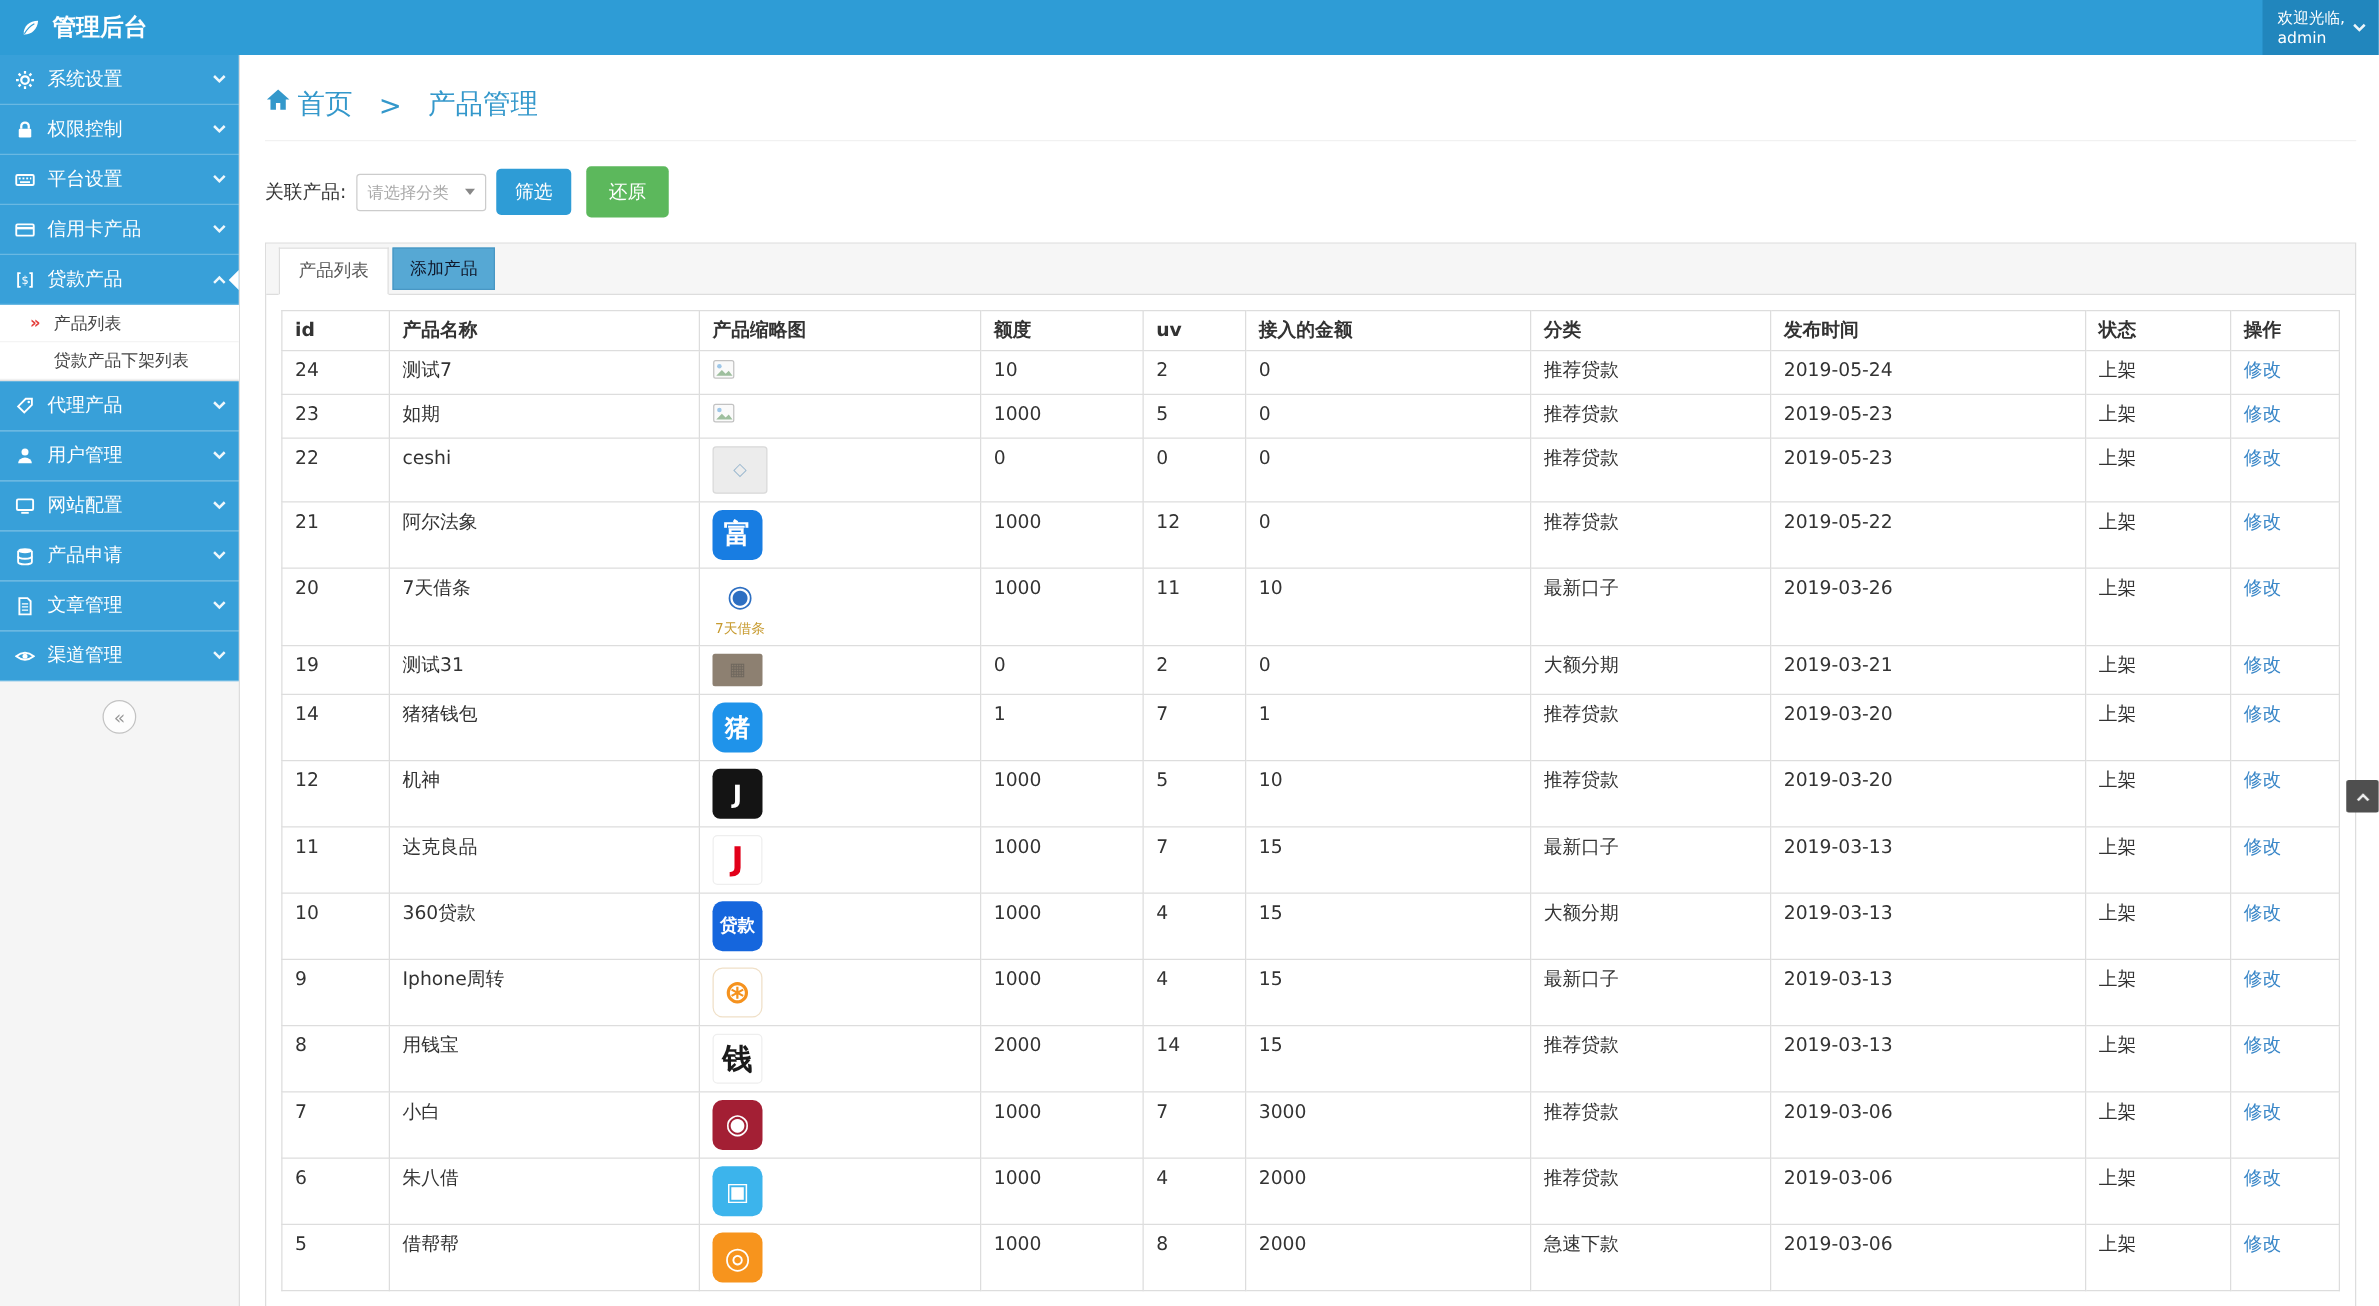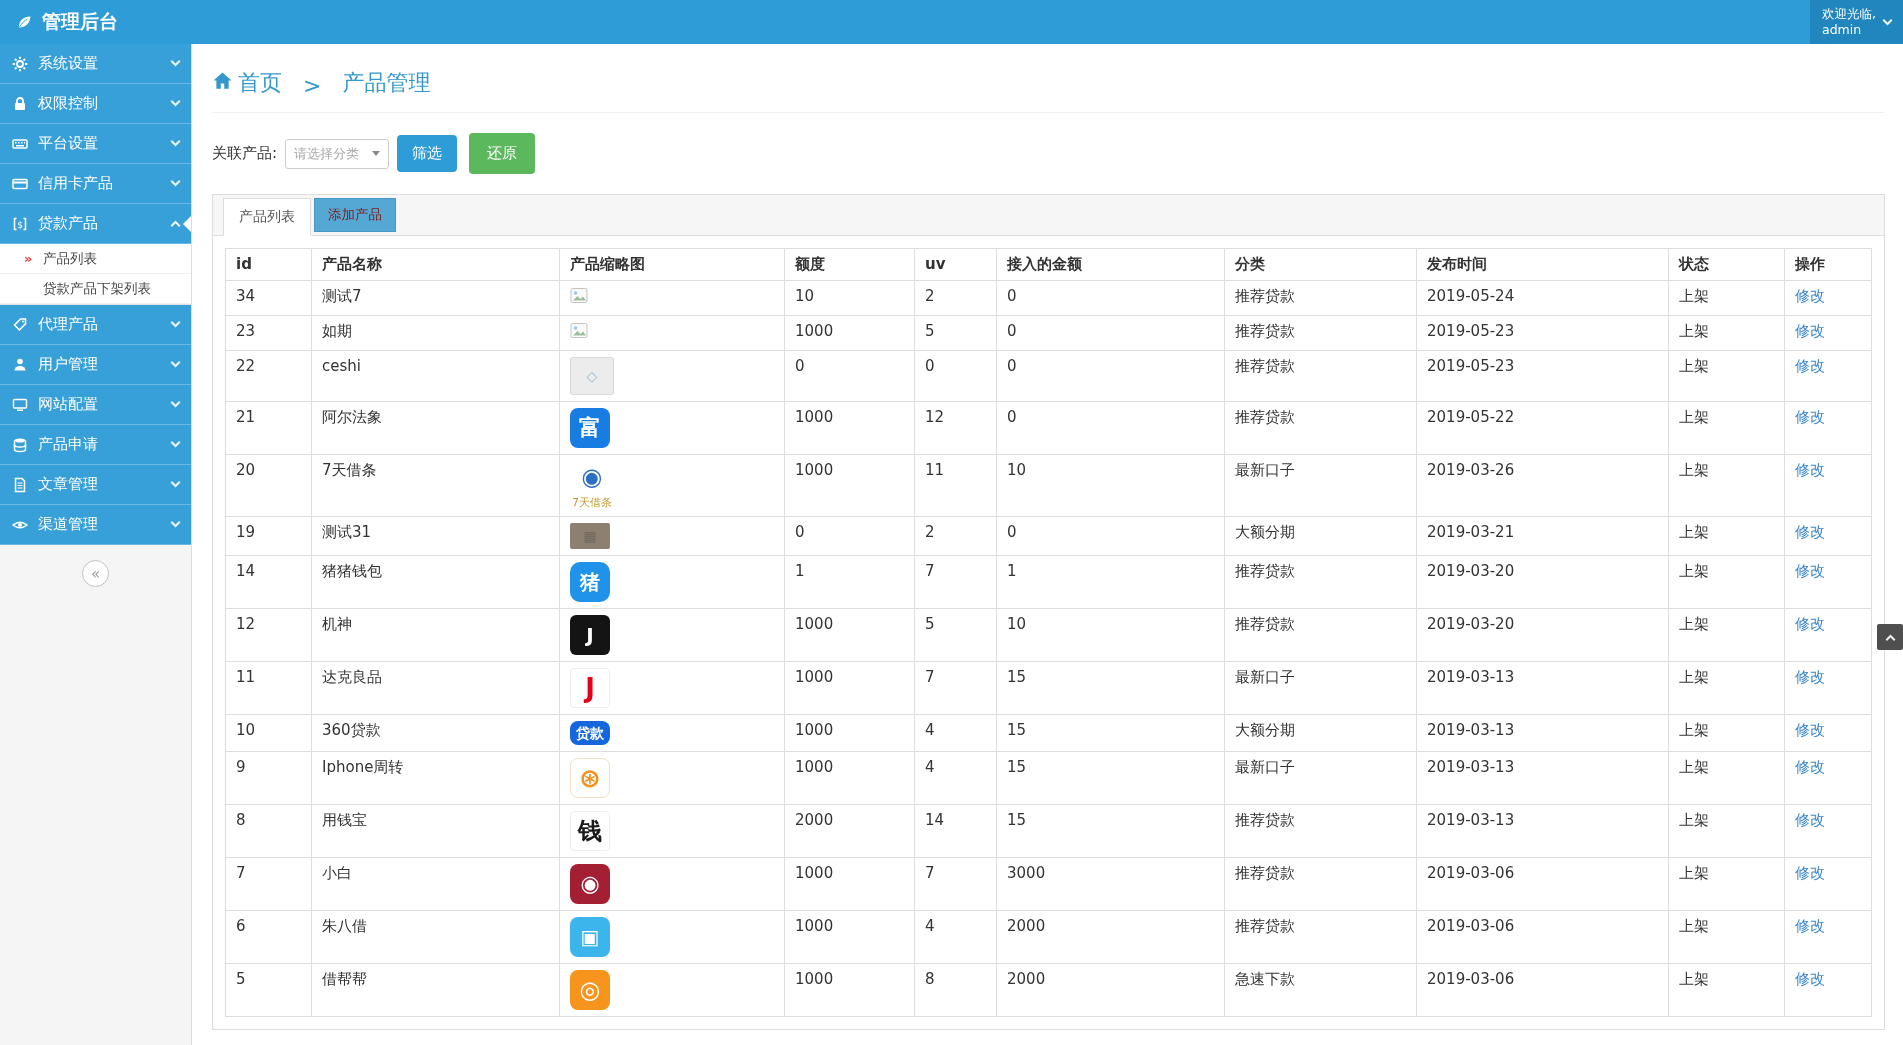--- a/index.html
+++ b/index.html
@@ -90,21 +90,21 @@
   .tabbar {
     background: #f6f6f6; border-bottom: 1px solid #ddd;
     display: flex; align-items: flex-end; padding: 6px 10px 0; gap: 3px; height: 41px;
   }
   .tab { font-size: 14px; cursor: pointer; }
   .tab.active {
     background: #fff; border: 1px solid #ddd; border-bottom: 1px solid #fff;
     color: #555; margin-bottom: -1px; padding: 9px 15px;
   }
   .tab.inactive {
-    background: #56a8d4; color: #7f1d1d; border: 1px solid #4897c4;
+    background: #56a8d4; color: #0f172a; border: 1px solid #4897c4;
     padding: 7px 13px; margin-bottom: 3px; font-size: 13.5px;
   }
 
   
   .table-wrap { padding: 12px; }
   table.data { width: 100%; border-collapse: collapse; font-size: 15px; color: #333; table-layout: fixed; }
   .data th, .data td {
     border: 1px solid #ddd; padding: 6px 10px; text-align: left;
     vertical-align: top; overflow: hidden;
   }
@@ -332,21 +332,21 @@
                 <th>uv</th>
                 <th>接入的金额</th>
                 <th>分类</th>
                 <th>发布时间</th>
                 <th>状态</th>
                 <th>操作</th>
               </tr>
             </thead>
           <tbody id="table-body">
               <tr>
-                <td>34</td>
+                <td>24</td>
                 <td>测试7</td>
                 <td><span><svg width="22" height="18" viewBox="0 0 22 18">
                       <rect x="1" y="1.5" width="16" height="14" rx="1.5" fill="#fafafa" stroke="#c2c2c2"></rect>
                       <circle cx="5.5" cy="6" r="1.8" fill="#9fc7e8"></circle>
                       <path d="M3 13.5L7.5 9l3 3 2.5-2.5 3 4Z" fill="#9ebf9e"></path>
                     </svg></span></td>
                 <td>10</td>
                 <td>2</td>
                 <td>0</td>
                 <td>推荐贷款</td>
@@ -466,21 +466,21 @@
                 <td>15</td>
                 <td>最新口子</td>
                 <td>2019-03-13</td>
                 <td>上架</td>
                 <td><span class="edit-link">修改</span></td>
               </tr>
               <tr>
                 <td>10</td>
                 <td>360贷款</td>
                 <td><span class="thumb-wrap">
-                    <span class="thumb-badge" style="width: 40px; height: 24px; background: rgb(21, 102, 221); color: rgb(255, 255, 255); border-radius: 8px; font-size: 14px;">贷款</span>
+                    <span class="thumb-badge" style="width: 40px; height: 40px; background: rgb(21, 102, 221); color: rgb(255, 255, 255); border-radius: 8px; font-size: 14px;">贷款</span>
                   </span></td>
                 <td>1000</td>
                 <td>4</td>
                 <td>15</td>
                 <td>大额分期</td>
                 <td>2019-03-13</td>
                 <td>上架</td>
                 <td><span class="edit-link">修改</span></td>
               </tr>
               <tr>

